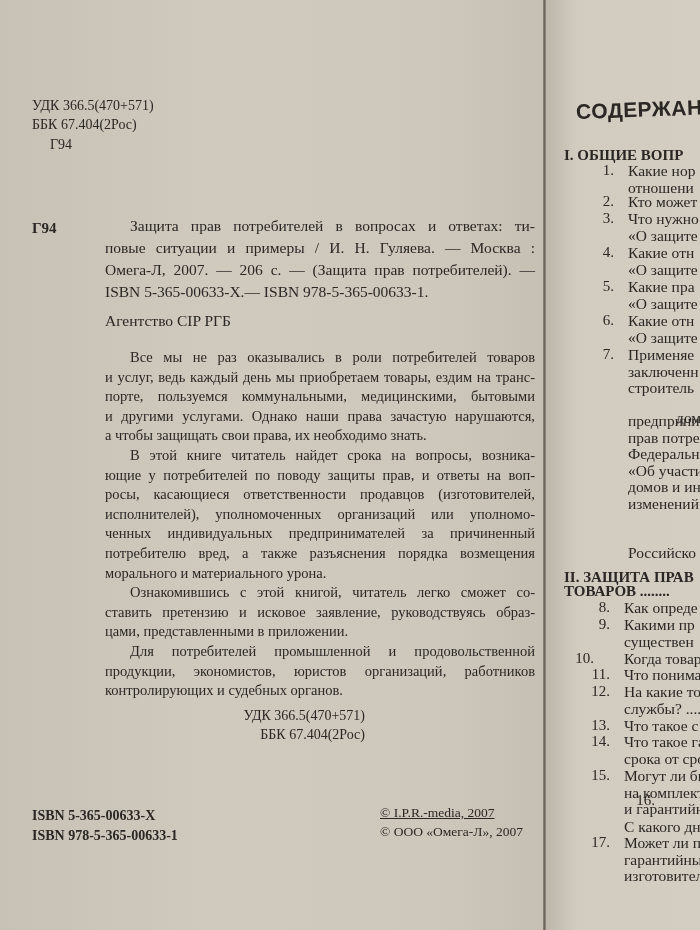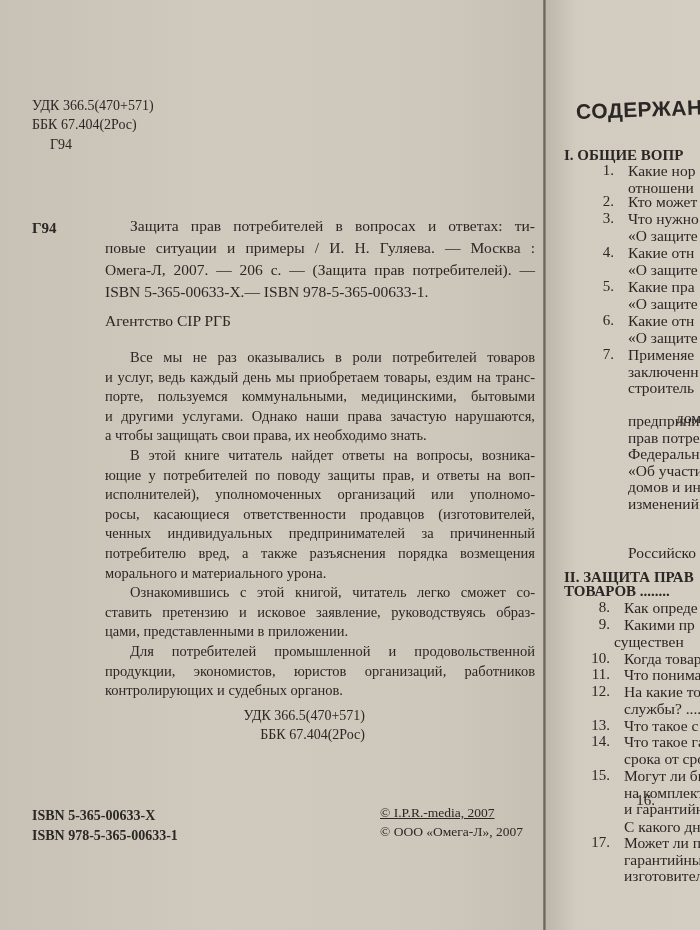--- a/index.html
+++ b/index.html
@@ -61,24 +61,24 @@
   </div>
 
   <div class="abs agency">Агентство CIP РГБ</div>
 
   <div class="annotation" id="annotation">
       <span class="line indent">Все мы не раз оказывались в роли потребителей товаров</span>
       <span class="line">и услуг, ведь каждый день мы приобретаем товары, ездим на транс-</span>
       <span class="line">порте, пользуемся коммунальными, медицинскими, бытовыми</span>
       <span class="line">и другими услугами. Однако наши права зачастую нарушаются,</span>
       <span class="line end">а чтобы защищать свои права, их необходимо знать.</span>
-      <span class="line indent">В этой книге читатель найдет ответы на вопросы, возника-</span>
+      <span class="line indent">В этой книге читатель найдет срока на вопросы, возника-</span>
       <span class="line">ющие у потребителей по поводу защиты прав, и ответы на воп-</span>
+      <span class="line">росы, касающиеся ответственности продавцов (изготовителей,</span>
       <span class="line">исполнителей), уполномоченных организаций или уполномо-</span>
-      <span class="line">росы, касающиеся ответственности продавцов (изготовителей,</span>
       <span class="line">ченных индивидуальных предпринимателей за причиненный</span>
       <span class="line">потребителю вред, а также разъяснения порядка возмещения</span>
       <span class="line end">морального и материального урона.</span>
       <span class="line indent">Ознакомившись с этой книгой, читатель легко сможет со-</span>
       <span class="line">ставить претензию и исковое заявление, руководствуясь образ-</span>
       <span class="line end">цами, представленными в приложении.</span>
       <span class="line indent">Для потребителей промышленной и продовольственной</span>
       <span class="line">продукции, экономистов, юристов организаций, работников</span>
       <span class="line end">контролирующих и судебных органов.</span>
     </div>
@@ -125,22 +125,22 @@
       <div class="abs toc-text" style="top: 428.5px; left: 82px;">прав потре</div>
       <div class="abs toc-text" style="top: 445px; left: 82px;">Федеральн</div>
       <div class="abs toc-text" style="top: 461.5px; left: 82px;">«Об участи</div>
       <div class="abs toc-text" style="top: 478px; left: 82px;">домов и ин</div>
       <div class="abs toc-text" style="top: 494.5px; left: 82px;">изменений</div>
       <div class="abs toc-text" style="top: 511px; left: 82px; margin-top: 33px;">Российско</div>
       <div class="abs toc-num" style="top: 599px; left: 42px;">8.</div>
       <div class="abs toc-text" style="top: 599px; left: 78px;">Как опреде</div>
       <div class="abs toc-num" style="top: 616px; left: 42px;">9.</div>
       <div class="abs toc-text" style="top: 616px; left: 78px;">Какими пр</div>
-      <div class="abs toc-text" style="top: 632.5px; left: 68px;">существен</div>
-      <div class="abs toc-num" style="top: 650px; left: 42px;">10.</div>
+      <div class="abs toc-text" style="top: 632.5px; left: 78px;">существен</div>
+      <div class="abs toc-num" style="top: 650px; left: 26px;">10.</div>
       <div class="abs toc-text" style="top: 650px; left: 78px;">Когда товар</div>
       <div class="abs toc-num" style="top: 666px; left: 42px;">11.</div>
       <div class="abs toc-text" style="top: 666px; left: 78px;">Что понима</div>
       <div class="abs toc-num" style="top: 683px; left: 42px;">12.</div>
       <div class="abs toc-text" style="top: 683px; left: 78px;">На какие то</div>
       <div class="abs toc-text" style="top: 699.5px; left: 78px;">службы? ....</div>
       <div class="abs toc-num" style="top: 717px; left: 42px;">13.</div>
       <div class="abs toc-text" style="top: 717px; left: 78px;">Что такое с</div>
       <div class="abs toc-num" style="top: 733px; left: 42px;">14.</div>
       <div class="abs toc-text" style="top: 733px; left: 78px;">Что такое га</div>

